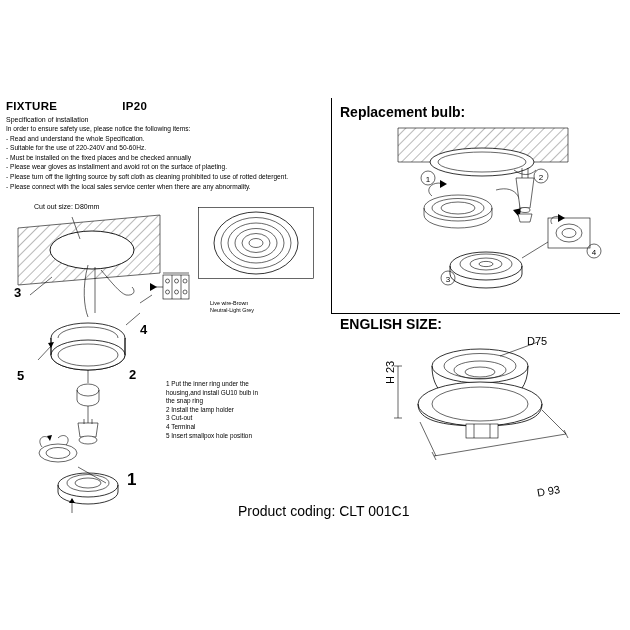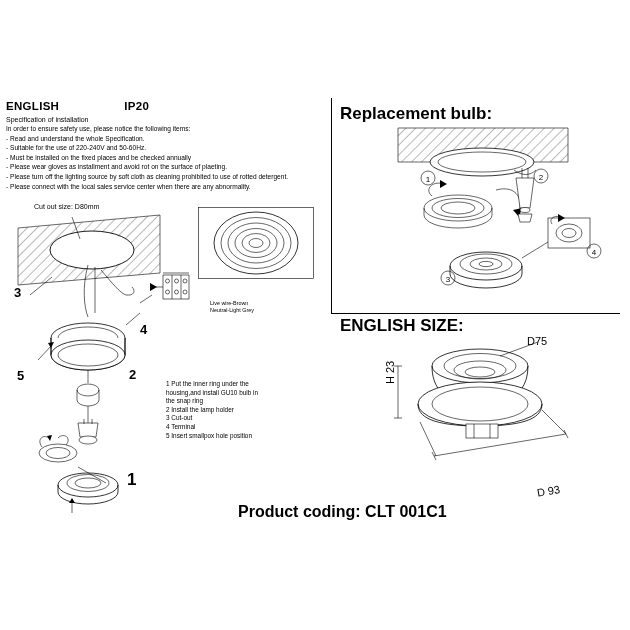--- a/index.html
+++ b/index.html
@@ -44,46 +44,46 @@
     font-size: 7px;
   }
   .t-num {
     font-size: 13px;
     font-weight: bold;
   }
   .t-dim {
     font-size: 11px;
   }
   .t-sec {
-    font-size: 17px;
+    font-size: 14px;
     font-weight: bold;
   }
   .t-code {
-    font-size: 16px;
-    font-weight: bold;
+    font-size: 14px;
+    font-weight: normal;
   }
   .t-tiny {
     font-size: 5.4px;
     line-height: 7px;
   }
 
   svg { display: block; overflow: visible; }
   .ln { stroke: #000; fill: none; stroke-width: 0.8; }
   .ln-thin { stroke: #000; fill: none; stroke-width: 0.6; }
   .hatch-stroke { stroke: #000; stroke-width: 0.55; }
   .fill-w { fill: #ffffff; }
 </style>
 </head>
 <body>
 
 <div class="sheet">
 
   <div class="abs" style="left:6px; top:100px; width:340px;">
     <div style="display:flex; align-items:baseline;">
-      <span class="t-head">ENGLISH</span>
+      <span class="t-head">FIXTURE</span>
       <span class="t-head" style="margin-left:65px;">IP20</span>
     </div>
     <div class="t-sub" style="margin-top:4px;">Specification of installation</div>
     <div class="t-body" style="margin-top:1px;">In order to ensure safety use, please notice the following items:</div>
     <div class="t-body">- Read and understand the whole Specification.</div>
     <div class="t-body">- Suitable for the use of 220-240V and 50-60Hz.</div>
     <div class="t-body">- Must be installed on the fixed places and be checked annually</div>
     <div class="t-body">- Please wear gloves as installment and avoid rot on the surface of plaeting.</div>
     <div class="t-body">- Please turn off the lighting source by soft cloth as cleaning prohibited to use of rotted detergent.</div>
     <div class="t-body">- Please connect with the local sales service center when there are any abnormality.</div>

